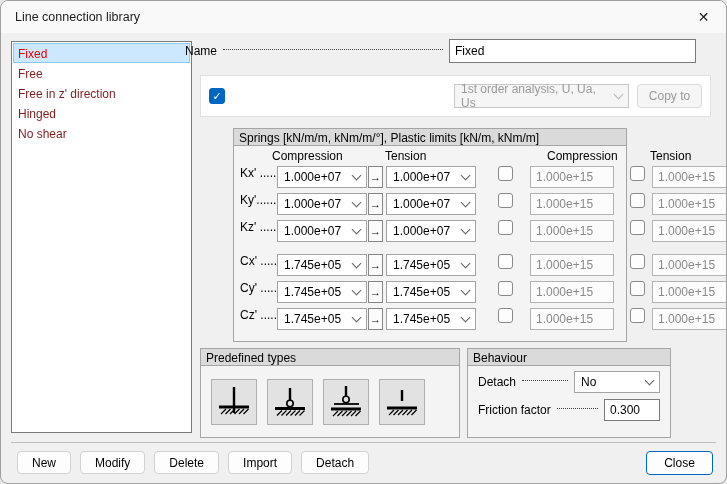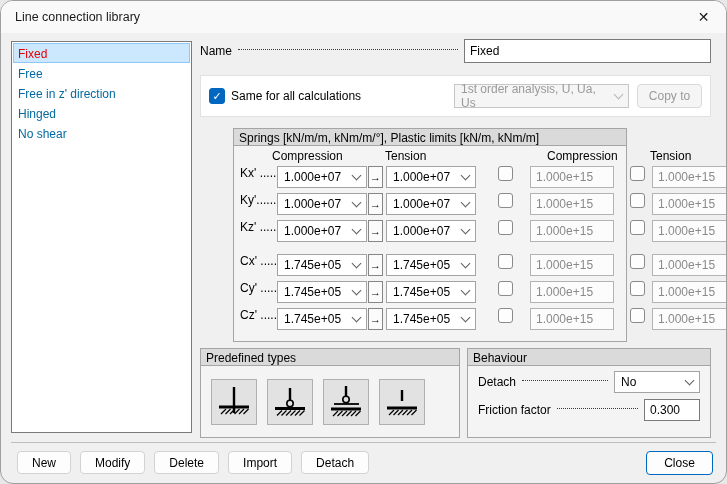--- a/index.html
+++ b/index.html
@@ -1,35 +1,35 @@
 <!DOCTYPE html>
 <html><head>
 <meta charset="utf-8">
 <style>
   * { box-sizing: border-box; margin: 0; padding: 0; }
   html,body { background:#e8e8e8; font-family:"Liberation Sans", sans-serif; }
   .window {
     position:relative; width:727px; height:484px; background:#f0f0f0;
-    border:1px solid #9f9f9f; border-radius:13px; overflow:hidden;
+    border:1px solid #9f9f9f; border-radius:8px; overflow:hidden;
     font-size:12px; color:#000;
   }
   
   .titlebar { position:absolute; left:0; top:0; right:0; height:32px; background:#f9f9f9;
     display:flex; align-items:center; }
   .title { padding-left:14px; font-size:12.5px; color:#1b1b1b; }
   .close-btn { position:absolute; right:0; top:0; width:45px; height:32px; border:none;
     background:transparent; font-size:14px; color:#1b1b1b; cursor:pointer;
     display:flex; align-items:center; justify-content:center; }
   
   .listbox { position:absolute; left:10px; top:40px; width:181px; height:392px;
     background:#fff; border:1px solid #7a7a7a; padding:1px; overflow:hidden; }
-  .list-item { height:20px; line-height:18px; padding:1px 4px; color:#0369a1; border:1px solid transparent; }
+  .list-item { height:20px; line-height:18px; padding:1px 4px; color:#7f1d1d; border:1px solid transparent; }
   .list-item.selected { background:#cce8ff; border-color:#8ec9f5; color:#e60000; }
   
-  .name-row { position:absolute; left:199px; top:38px; width:511px; height:24px;
+  .name-row { position:absolute; left:184px; top:38px; width:511px; height:24px;
     display:flex; align-items:center; }
   .leader { flex:1; border-bottom:1.5px dotted #3c3c3c; margin:0 6px 3px 6px; height:1px; }
   .textinput { width:247px; height:24px; border:1px solid #7a7a7a; background:#fff;
     font-family:"Liberation Sans",sans-serif; font-size:12px; padding:0 5px; }
   
   .calc-panel { position:absolute; left:199px; top:74px; width:511px; height:42px;
     background:#fff; border:1px solid #e1e1e1; display:flex; align-items:center; padding:0 8px; }
   .cbx { width:16px; height:16px; border:1px solid #8a8a8a; border-radius:3px; background:#fdfdfd;
     display:flex; align-items:center; justify-content:center; flex:0 0 auto; }
   .cbx.checked { background:#0067c0; border-color:#0067c0; color:#fff; font-size:11px; }
@@ -68,21 +68,21 @@
   .m22 { margin-left:22px; } .m17 { margin-left:17px; } .m16 { margin-left:16px; } .m7 { margin-left:7px; }
   .dfield { width:84px; height:22px; border:1px solid #b3b3b3; background:#fcfcfc; color:#8a8a8a;
     display:flex; align-items:center; padding:0 5px; flex:0 0 auto; }
   .df2 { width:86px; }
   
   .predef-group { left:199px; top:347px; width:260px; }
   .predef-body { height:72px; display:flex; align-items:center; gap:10px; padding:0 10px; }
   .icon-btn { width:46px; height:46px; background:#e2e2e2; border:1px solid #b0b0b0;
     display:flex; align-items:center; justify-content:center; padding:0; cursor:pointer; }
   
-  .behav-group { left:466px; top:347px; width:244px; }
+  .behav-group { left:466px; top:347px; width:204px; }
   .behav-body { height:72px; padding:4px 10px; }
   .brow { display:flex; align-items:center; height:24px; }
   .brow + .brow { margin-top:4px; }
   .detach-combo { width:86px; height:22px; flex:0 0 auto; }
   .friction-input { width:56px; height:22px; flex:0 0 auto; }
   
   .separator { position:absolute; left:10px; right:10px; top:441px; height:1px; background:#bdbdbd; }
   .footer { position:absolute; left:16px; top:450px; display:flex; gap:9px; }
   .footer .btn { height:23px; padding:0 14px; min-width:53px; }
   .close-dialog-btn { position:absolute; right:13px; top:450px; width:67px; height:24px;
@@ -110,21 +110,20 @@
   <div class="name-row">
     <span>Name</span>
     <span class="leader"></span>
     <input class="textinput" value="Fixed" style="">
   </div>
 
   <div class="calc-panel">
     <span class="cbx checked">
       <span>✓</span>
     </span>
-    <span class="calc-label">Same for all calculations</span>
     <span class="spacer"></span>
     <div class="combo disabled calc-combo">
       <span>1st order analysis, U, Ua, Us</span>
       <span class="chev"></span>
     </div>
     <button class="btn copy-btn disabled">Copy to</button>
   </div>
 
   <div class="group springs-group">
     <div class="group-caption">Springs [kN/m/m, kNm/m/°], Plastic limits [kN/m, kNm/m]</div>

